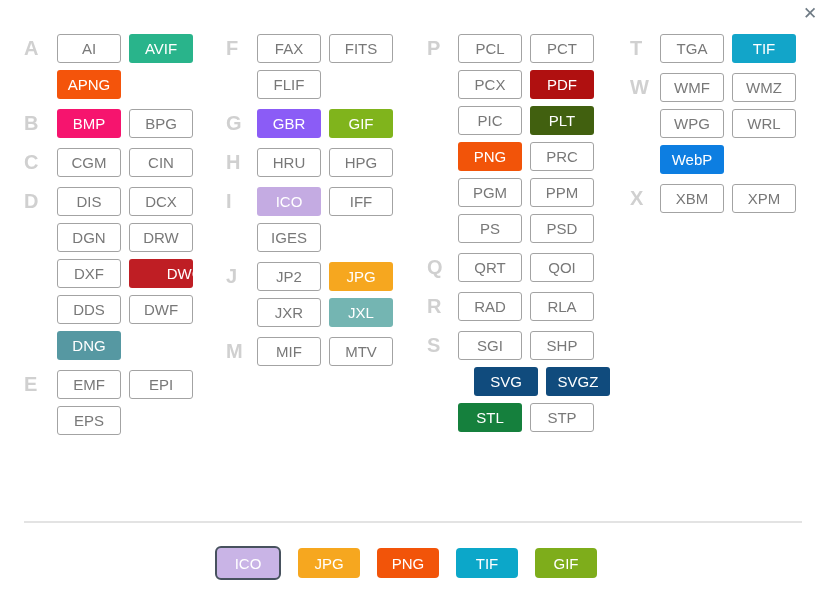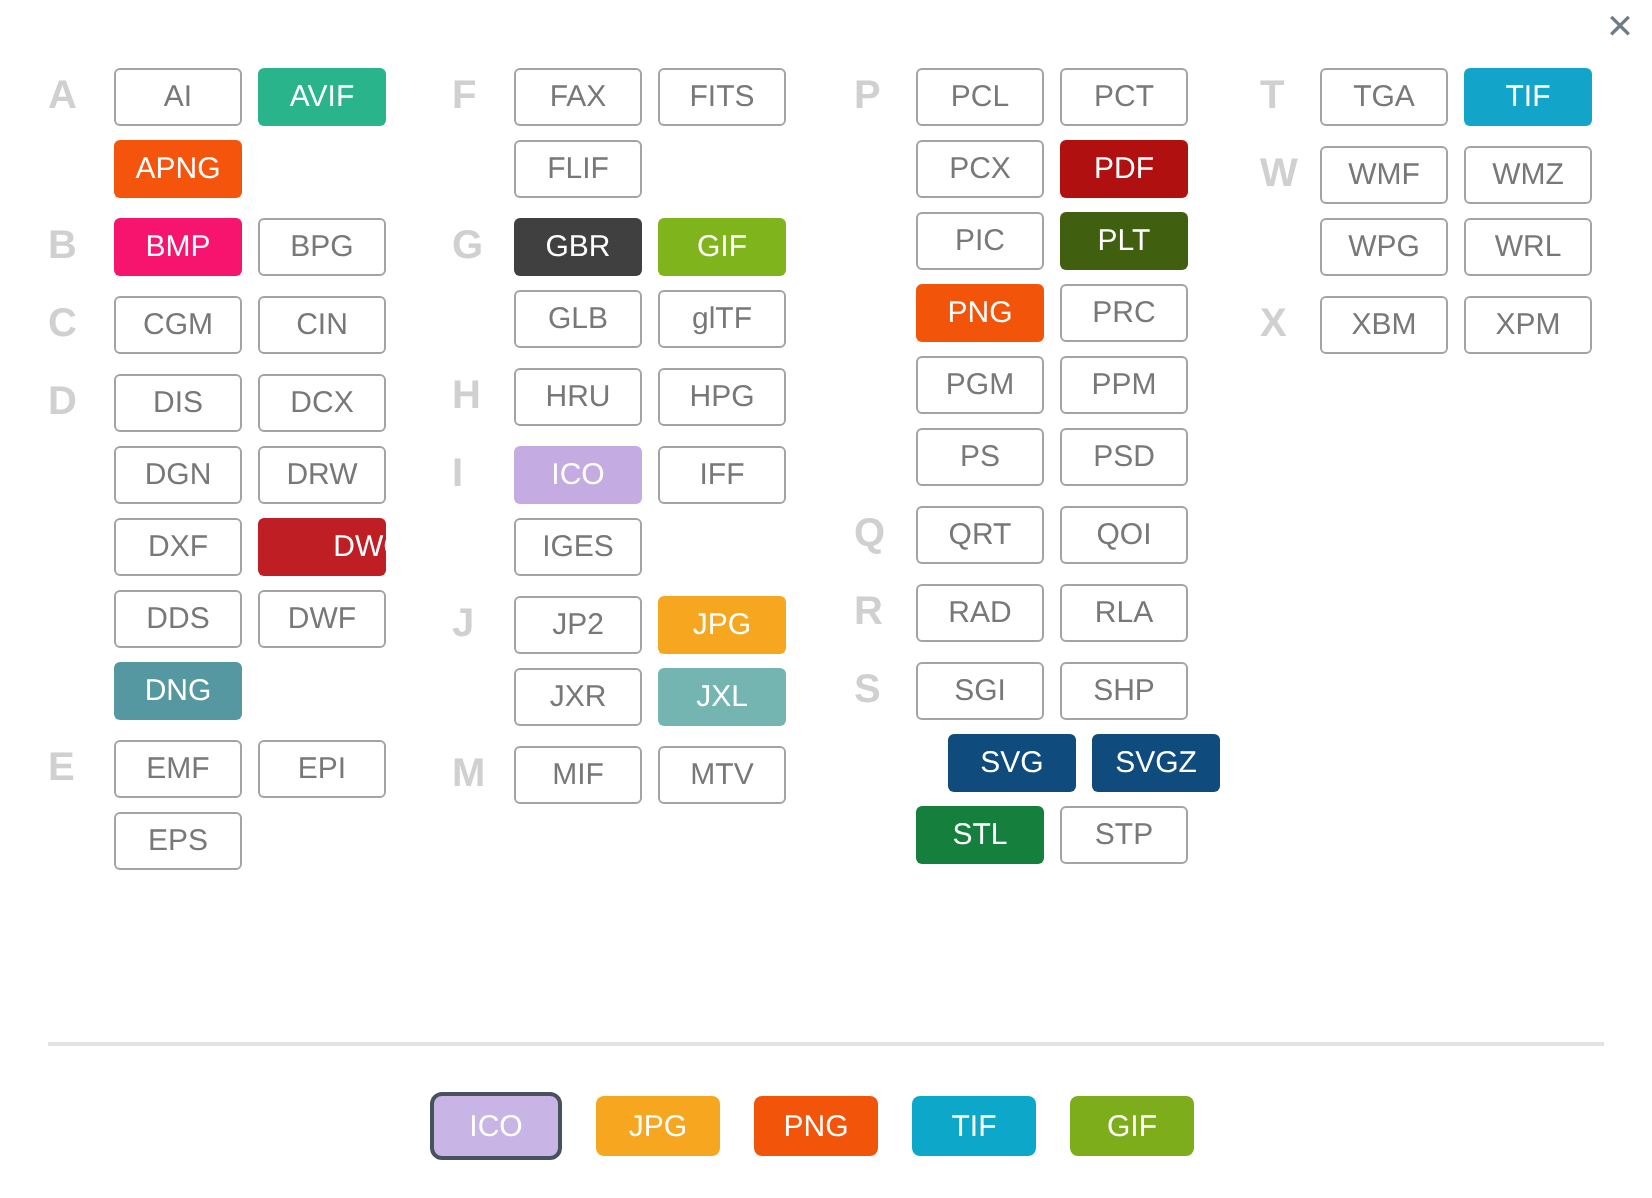--- a/index.html
+++ b/index.html
@@ -115,27 +115,22 @@
           <button class="fmt">FITS</button>
         </div>
         <div class="row">
           <span class="letter lw1"></span>
           <button class="fmt">FLIF</button>
         </div>
       </div>
       <div class="group">
         <div class="row">
           <span class="letter lw1">G</span>
-          <button class="fmt colored" style="background: #404040;">GBR</button>
+          <button class="fmt colored" style="background: #8b5cf6;">GBR</button>
           <button class="fmt colored" style="background: rgb(128, 180, 28);">GIF</button>
-        </div>
-        <div class="row">
-          <span class="letter lw1"></span>
-          <button class="fmt">GLB</button>
-          <button class="fmt">glTF</button>
         </div>
       </div>
       <div class="group">
         <div class="row">
           <span class="letter lw1">H</span>
           <button class="fmt">HRU</button>
           <button class="fmt">HPG</button>
         </div>
       </div>
       <div class="group">
@@ -245,20 +240,24 @@
       <div class="group">
         <div class="row">
           <span class="letter lw3">W</span>
           <button class="fmt">WMF</button>
           <button class="fmt">WMZ</button>
         </div>
         <div class="row">
           <span class="letter lw3"></span>
           <button class="fmt">WPG</button>
           <button class="fmt">WRL</button>
+        </div>
+        <div class="row">
+          <span class="letter lw3"></span>
+          <button class="fmt colored" style="background: rgb(13, 126, 225);">WebP</button>
         </div>
       </div>
       <div class="group">
         <div class="row">
           <span class="letter lw3">X</span>
           <button class="fmt">XBM</button>
           <button class="fmt">XPM</button>
         </div>
       </div>
     </div>

